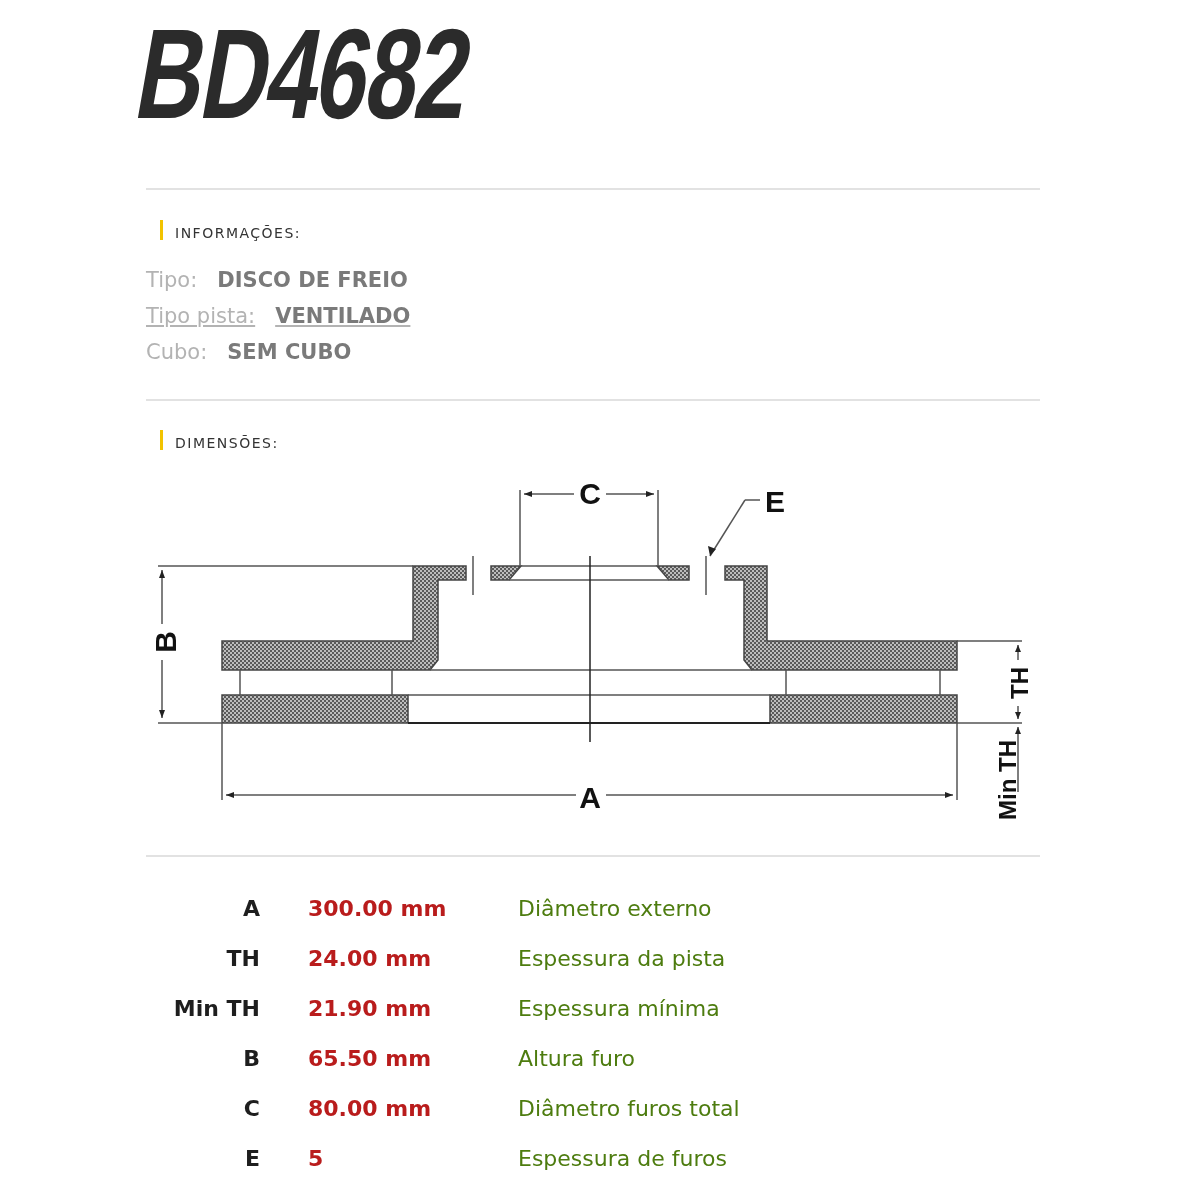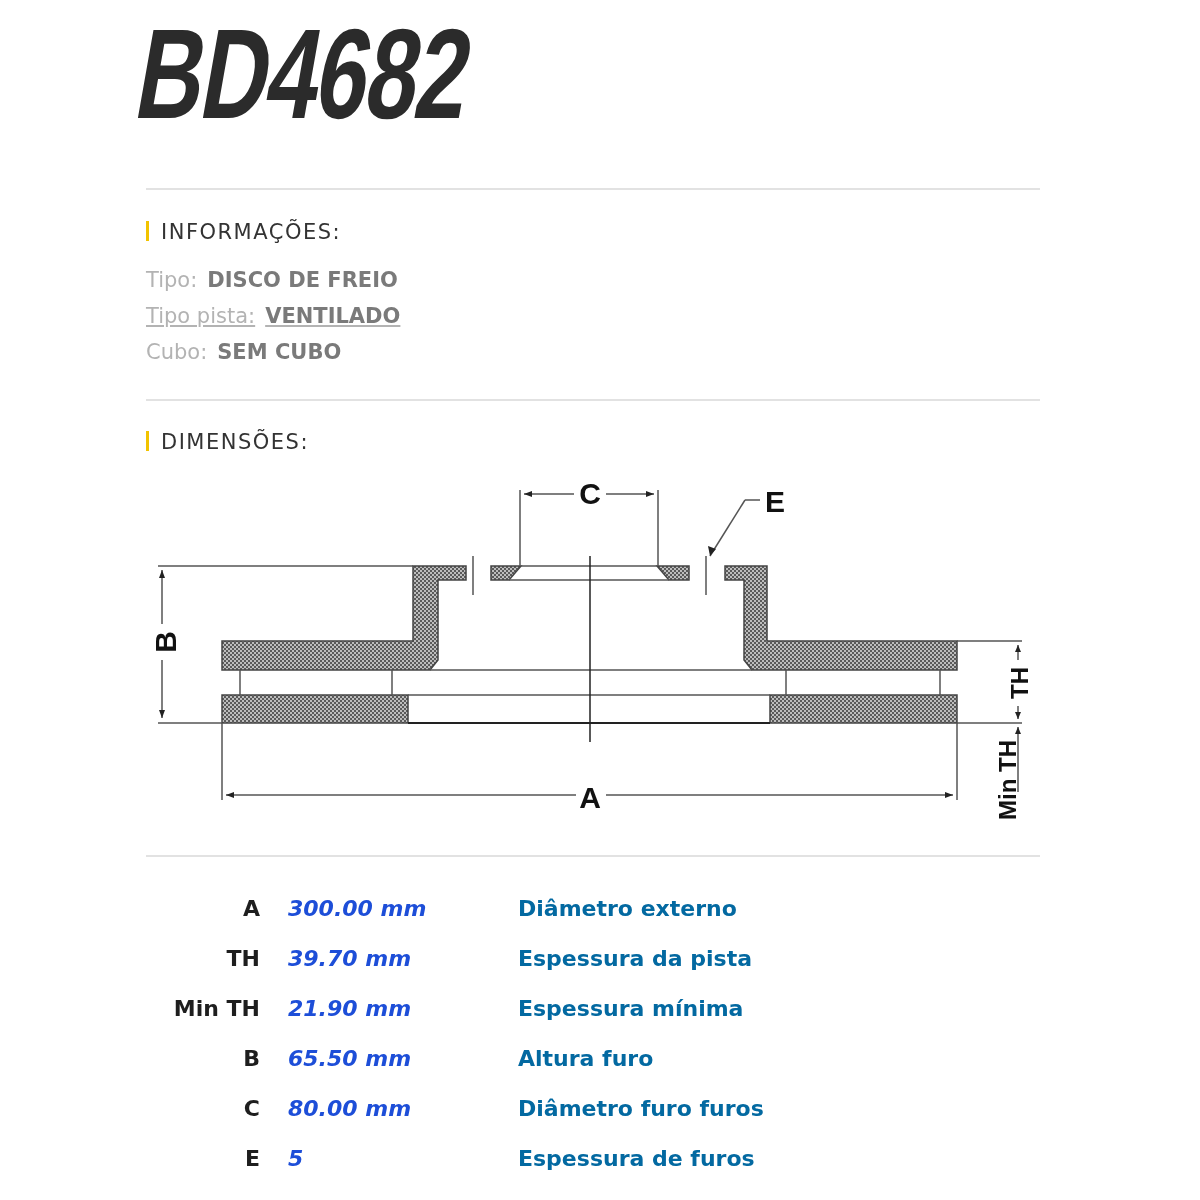--- a/index.html
+++ b/index.html
@@ -5,29 +5,29 @@
   html, body { margin:0; padding:0; background:#ffffff; }
   body { width:1200px; height:1200px; position:relative; overflow:hidden; font-family:"DejaVu Sans", sans-serif; }
   .title {
     position:absolute; left:150px; top:14px;
     font-family:"Liberation Sans", sans-serif; font-weight:bold;
     font-size:128px; line-height:120px; color:#2b2b2b;
     letter-spacing:-2px;
     transform: skewX(-10deg) scaleX(0.72); transform-origin:left top;
   }
   .divider { position:absolute; left:146px; width:894px; height:2px; background:#e2e2e2; }
-  .section-head { position:absolute; left:146px; font-size:21px; letter-spacing:1.5px; color:#333; font-weight:normal; }
+  .section-head { position:absolute; left:160px; font-size:14px; letter-spacing:1.5px; color:#333; font-weight:normal; }
   .section-head .bar { display:inline-block; width:3px; height:20px; background:#f2c300; vertical-align:-2px; margin-right:12px; }
   .info-row { position:absolute; left:146px; font-size:21px; color:#b3b3b3; }
-  .info-row .val { color:#7a7a7a; font-weight:bold; margin-left:10px; }
+  .info-row .val { color:#7a7a7a; font-weight:bold; margin-left:20px; }
   .diagram { position:absolute; left:140px; top:470px; }
   .spec-row { position:absolute; left:140px; width:760px; height:40px; font-size:22px; }
   .spec-row .code { position:absolute; right:640px; top:0; color:#1e1e1e; font-weight:bold; text-align:right; white-space:nowrap; }
-  .spec-row .value { position:absolute; left:148px; top:0; color:#1d4ed8; font-weight:bold; white-space:nowrap;font-style:italic; }
-  .spec-row .desc { position:absolute; left:378px; top:0; color:#0369a1; white-space:nowrap;font-weight:bold; }
+  .spec-row .value { position:absolute; left:168px; top:0; color:#b91c1c; font-weight:bold; white-space:nowrap; }
+  .spec-row .desc { position:absolute; left:378px; top:0; color:#4d7c0f; white-space:nowrap; }
 </style>
 </head>
 <body>
 
 <div class="title">BD4682</div>
 
 <div class="divider" style="top:188px;"></div>
 
 <div class="section-head" style="top:220px;">
   <span class="bar"></span><span>INFORMAÇÕES:</span>
@@ -138,35 +138,35 @@
 
 <div class="divider" style="top:855px;"></div>
 
 <div class="spec-row" style="top:896px;">
   <span class="code">A</span>
   <span class="value">300.00 mm</span>
   <span class="desc">Diâmetro externo</span>
 </div>
 <div class="spec-row" style="top:946px;">
   <span class="code">TH</span>
-  <span class="value">39.70 mm</span>
+  <span class="value">24.00 mm</span>
   <span class="desc">Espessura da pista</span>
 </div>
 <div class="spec-row" style="top:996px;">
   <span class="code">Min TH</span>
   <span class="value">21.90 mm</span>
   <span class="desc">Espessura mínima</span>
 </div>
 <div class="spec-row" style="top:1046px;">
   <span class="code">B</span>
   <span class="value">65.50 mm</span>
   <span class="desc">Altura furo</span>
 </div>
 <div class="spec-row" style="top:1096px;">
   <span class="code">C</span>
   <span class="value">80.00 mm</span>
-  <span class="desc">Diâmetro furo furos</span>
+  <span class="desc">Diâmetro furos total</span>
 </div>
 <div class="spec-row" style="top:1146px;">
   <span class="code">E</span>
   <span class="value">5</span>
   <span class="desc">Espessura de furos</span>
 </div>
 
 </body></html>

